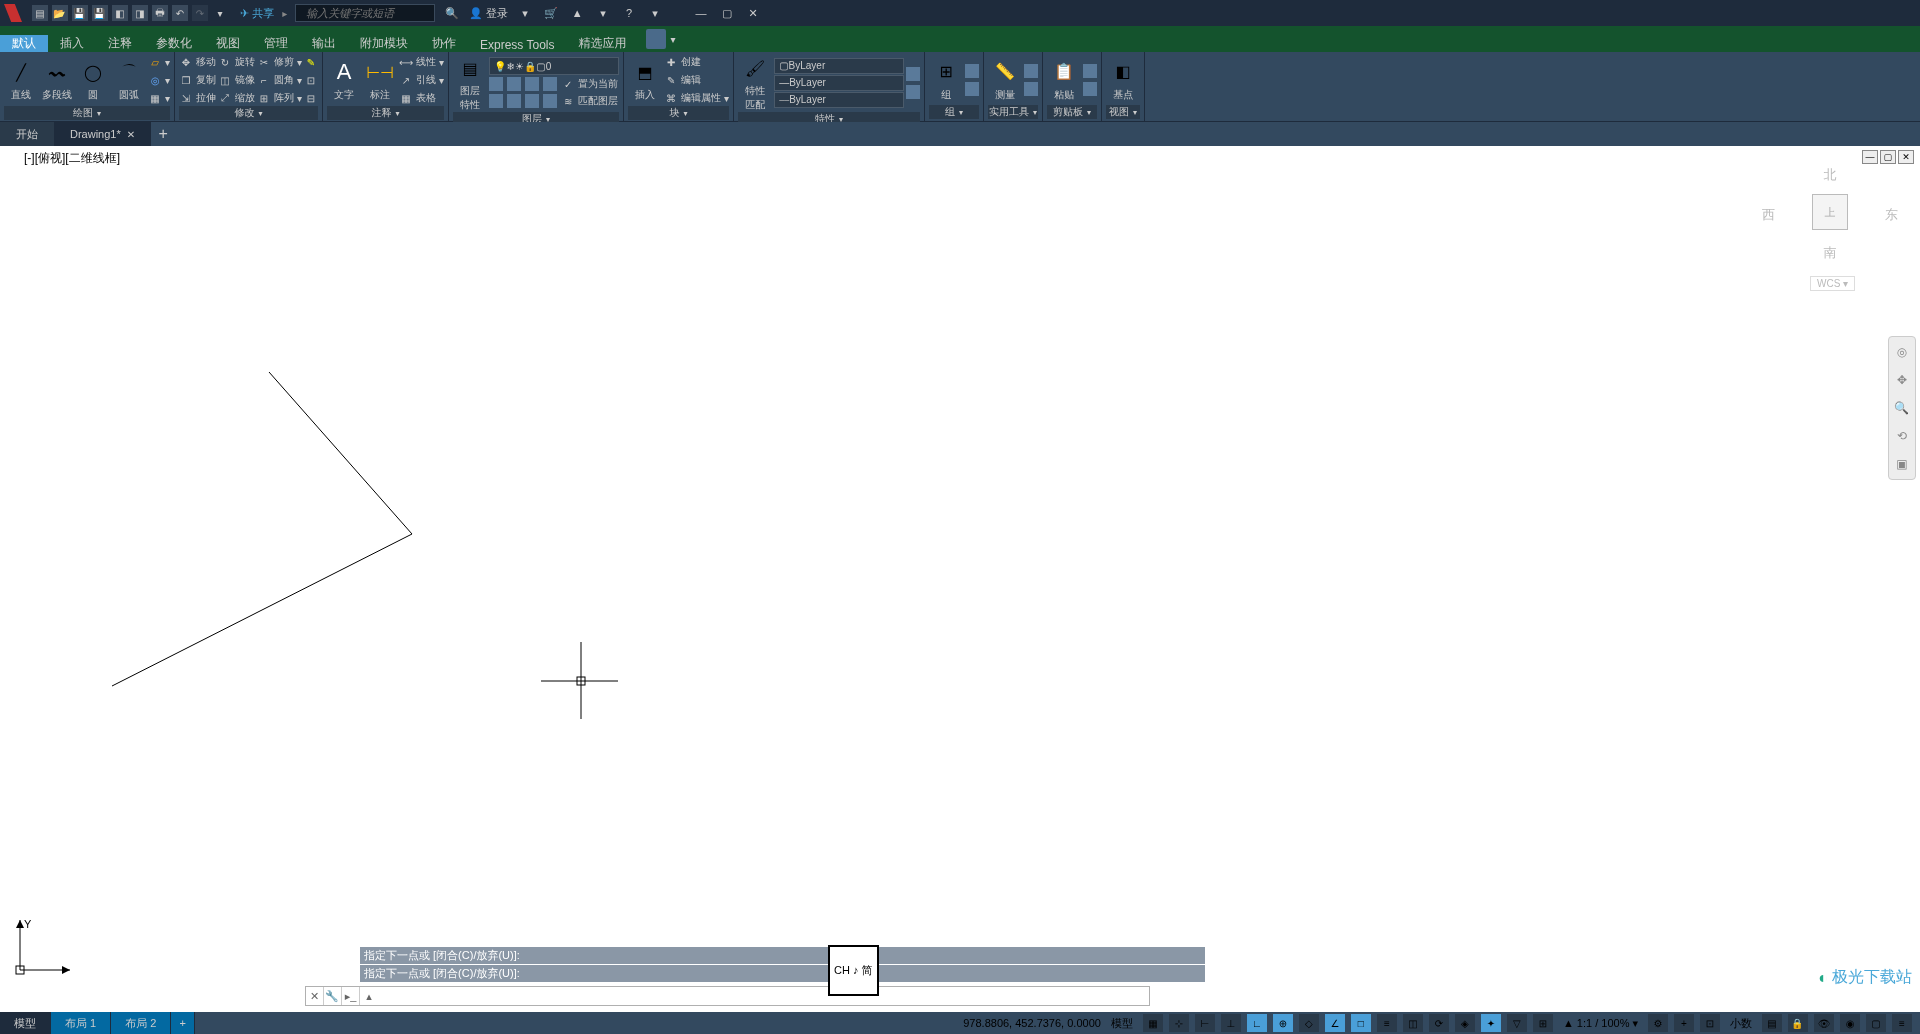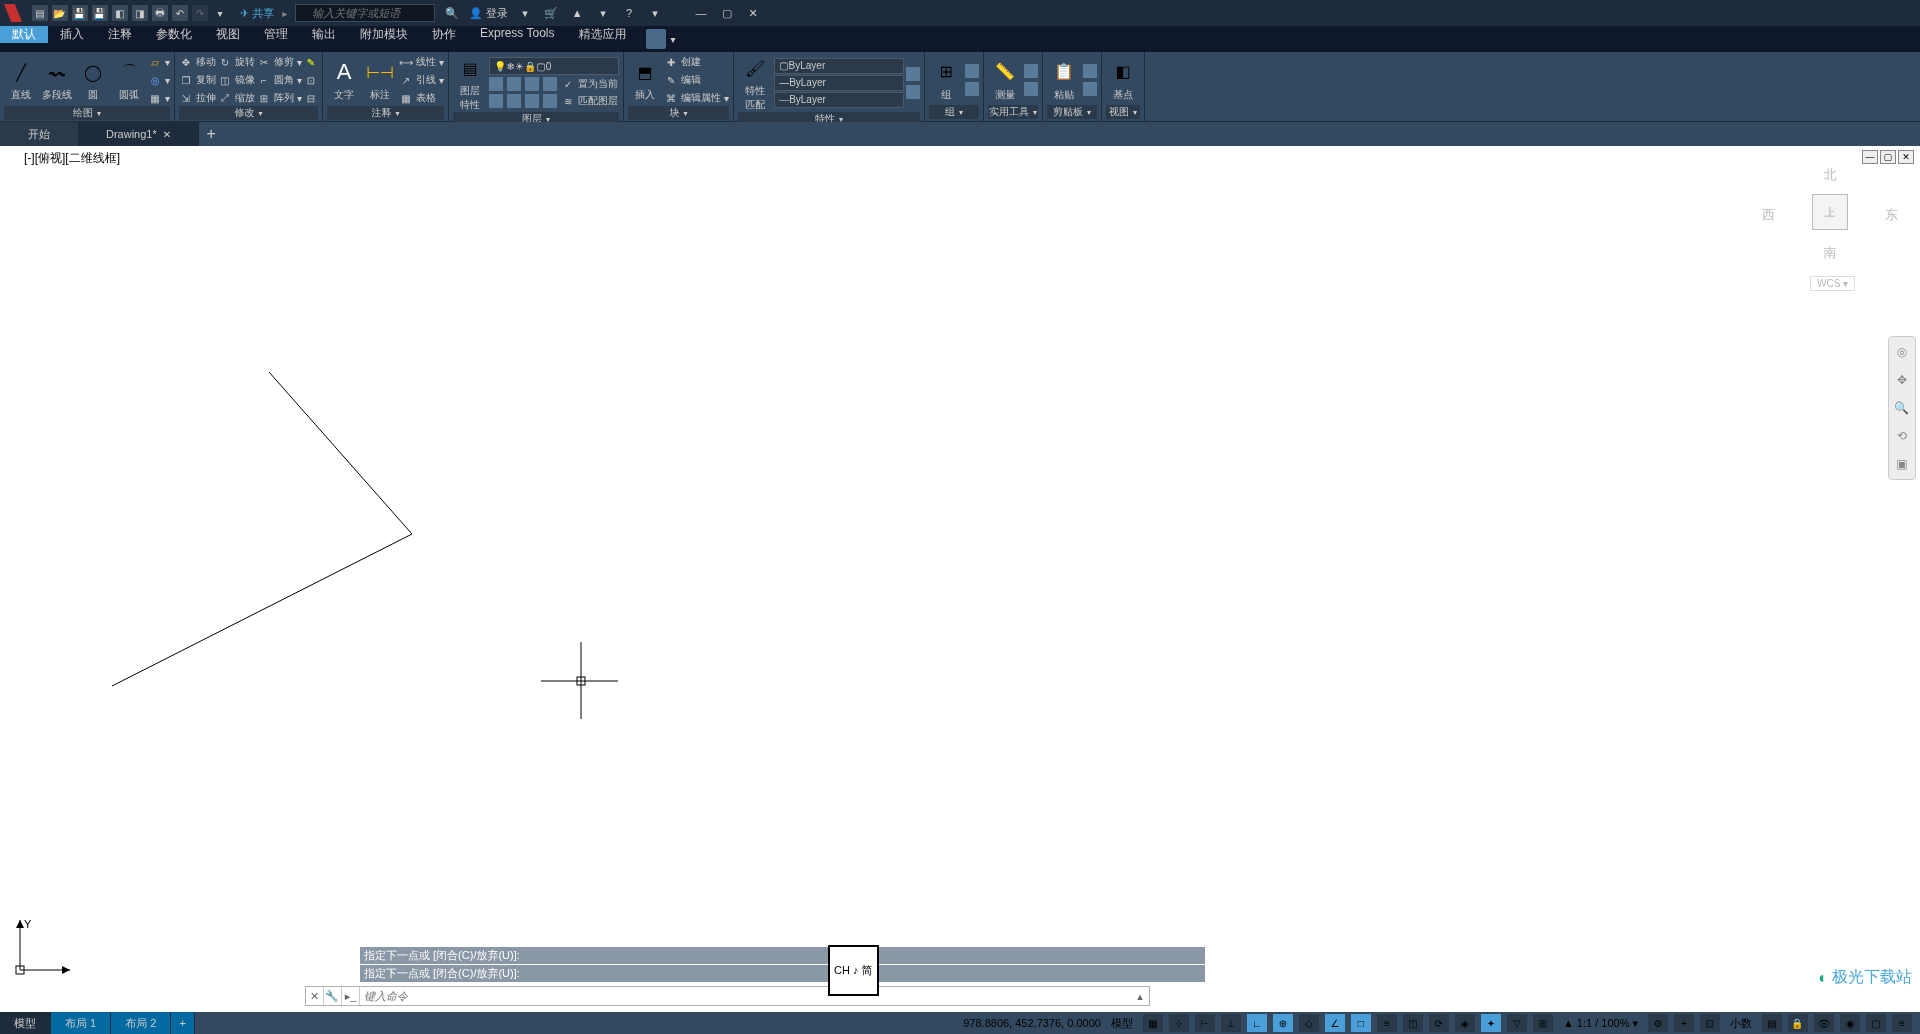--- a/index.html
+++ b/index.html
@@ -5,27 +5,27 @@
 * { margin: 0; padding: 0; box-sizing: border-box; font-family: "Microsoft YaHei", Arial, sans-serif; }
 html, body { width: 100%; height: 100%; overflow: hidden; background: #fff; }
 
 
 .titlebar { height: 26px; background: #1e2b3c; display: flex; align-items: center; color: #ccc; font-size: 11px; }
 .titlebar .logo { width: 18px; height: 18px; margin: 0 4px; background: #c83030; clip-path: polygon(0 0, 60% 0, 100% 100%, 40% 100%); }
 .titlebar .qat { display: flex; gap: 4px; margin-left: 6px; }
 .titlebar .qat-btn { width: 16px; height: 16px; background: #3a4a5c; display: flex; align-items: center; justify-content: center; font-size: 10px; color: #ccc; cursor: pointer; }
 .titlebar .share { margin-left: 12px; color: #4aa8d8; font-size: 11px; }
 .titlebar .title-center { flex: 1; text-align: center; color: #b8c4d0; }
-.titlebar .search-box { width: 140px; height: 18px; background: #0f1822; border: 1px solid #3a4a5c; color: #666; font-size: 11px; padding: 0 16px; font-style: italic; }
+.titlebar .search-box { width: 140px; height: 18px; background: #0f1822; border: 1px solid #3a4a5c; color: #666; font-size: 11px; padding: 0 10px; font-style: italic; }
 .titlebar .right-group { display: flex; align-items: center; gap: 8px; margin: 0 8px; }
 .titlebar .login { color: #ccc; font-size: 11px; }
 .titlebar .win-btn { width: 18px; height: 18px; display: flex; align-items: center; justify-content: center; cursor: pointer; }
 
 
-.menubar { height: 26px; background: #0f172a; display: flex; align-items: flex-start; }
+.menubar { height: 26px; background: #14532d; display: flex; align-items: flex-end; }
 .menubar .tab { padding: 0 12px; color: #ccc; font-size: 12px; display: flex; align-items: center; cursor: pointer; }
 .menubar .tab.active { background: #4a9fd8; color: #fff; }
 .menubar .app-icon { width: 20px; height: 20px; margin-left: 8px; align-self: center; background: #4a6a8a; border-radius: 2px; }
 
 
 .ribbon { height: 70px; background: #33495f; display: flex; border-bottom: 1px solid #1e2b3c; }
 .ribbon-panel { display: flex; flex-direction: column; border-right: 1px solid #1e2b3c; padding: 2px 4px; }
 .ribbon-panel .panel-body { flex: 1; display: flex; align-items: center; gap: 2px; }
 .ribbon-panel .panel-label { height: 14px; text-align: center; color: #ccc; font-size: 10px; background: #2a3a4a; display: flex; align-items: center; justify-content: center; gap: 4px; }
 .ribbon-panel .panel-label .arrow { font-size: 8px; }
@@ -36,21 +36,21 @@
 .tool-small-row { display: flex; flex-direction: column; gap: 2px; }
 .tool-small { display: flex; align-items: center; gap: 3px; cursor: pointer; height: 16px; color: #ccc; font-size: 10px; }
 .tool-small .icon { width: 14px; height: 14px; display: flex; align-items: center; justify-content: center; }
 .icon-box { width: 14px; height: 14px; background: #5a7a9a; }
 
 .layer-combo { width: 130px; height: 18px; background: #2a3a4a; border: 1px solid #4a5a6a; color: #ccc; font-size: 10px; display: flex; align-items: center; padding: 0 4px; }
 .prop-combo { width: 130px; height: 16px; background: #2a3a4a; border: 1px solid #4a5a6a; color: #ccc; font-size: 10px; display: flex; align-items: center; padding: 0 4px; margin-bottom: 1px; }
 
 
 .filetabs { height: 24px; background: #33495f; display: flex; align-items: stretch; }
-.filetab { padding: 0 28px; color: #ccc; font-size: 11px; display: flex; align-items: center; gap: 6px; background: #2a3a4a; cursor: pointer; }
+.filetab { padding: 0 16px; color: #ccc; font-size: 11px; display: flex; align-items: center; gap: 6px; background: #2a3a4a; cursor: pointer; }
 .filetab.active { background: #1e2b3c; }
 .filetab .close { font-size: 10px; }
 .filetab-add { width: 24px; display: flex; align-items: center; justify-content: center; color: #ccc; cursor: pointer; }
 
 
 .canvas-area { position: relative; flex: 1; background: #fff; overflow: hidden; }
 .view-label { position: absolute; top: 4px; left: 8px; font-size: 12px; color: #000; z-index: 2; padding-left: 16px; }
 .viewport-controls { position: absolute; top: 4px; right: 6px; display: flex; gap: 2px; z-index: 2; }
 .viewport-ctrl { width: 16px; height: 14px; border: 1px solid #888; background: #eee; font-size: 9px; display: flex; align-items: center; justify-content: center; cursor: pointer; }
 
@@ -491,21 +491,20 @@
     <rect x="4" y="48" width="8" height="8" fill="none" stroke="#000"></rect>
   </svg>
 
   <div class="command-history">
     <div class="hist-line">指定下一点或 [闭合(C)/放弃(U)]:</div>
     <div class="hist-line">指定下一点或 [闭合(C)/放弃(U)]:</div>
     <div class="command-input-bar" style="position:relative;bottom:0;left:-55px;right:auto;width:845px">
       <div class="cmd-btn">✕</div>
       <div class="cmd-btn">🔧</div>
       <div class="cmd-btn">▸_</div>
-      <input placeholder="键入命令" style="">
       <div class="cmd-btn" style="border:none">▴</div>
     </div>
   </div>
 
   <div class="ime-badge">CH ♪ 简</div>
   <div class="watermark">
         <span style="color:#2a8">◐</span>
         <span>极光下载站</span>
       </div>
 </div>

